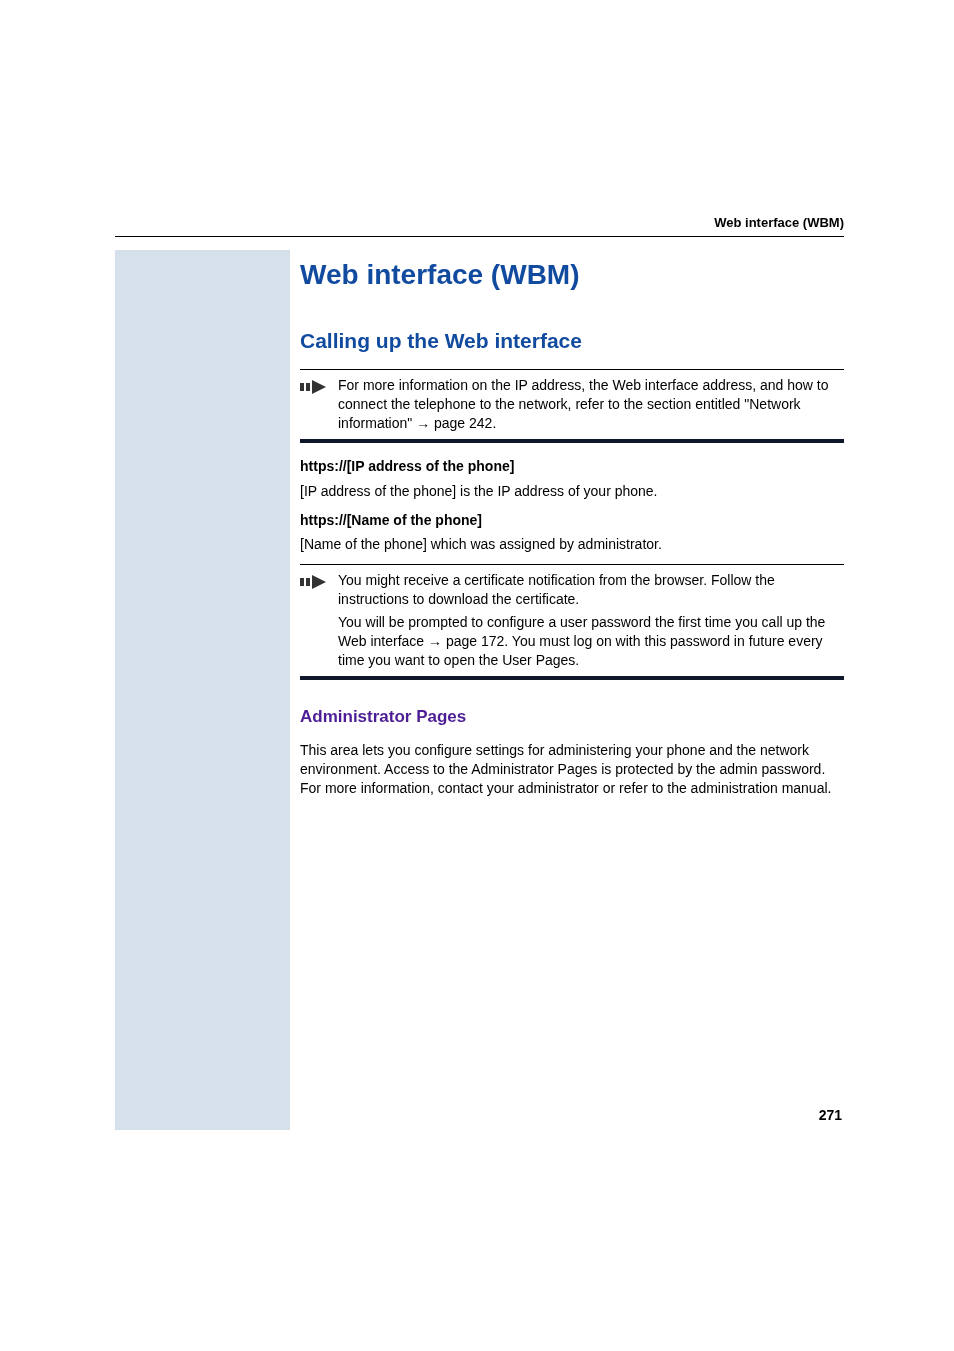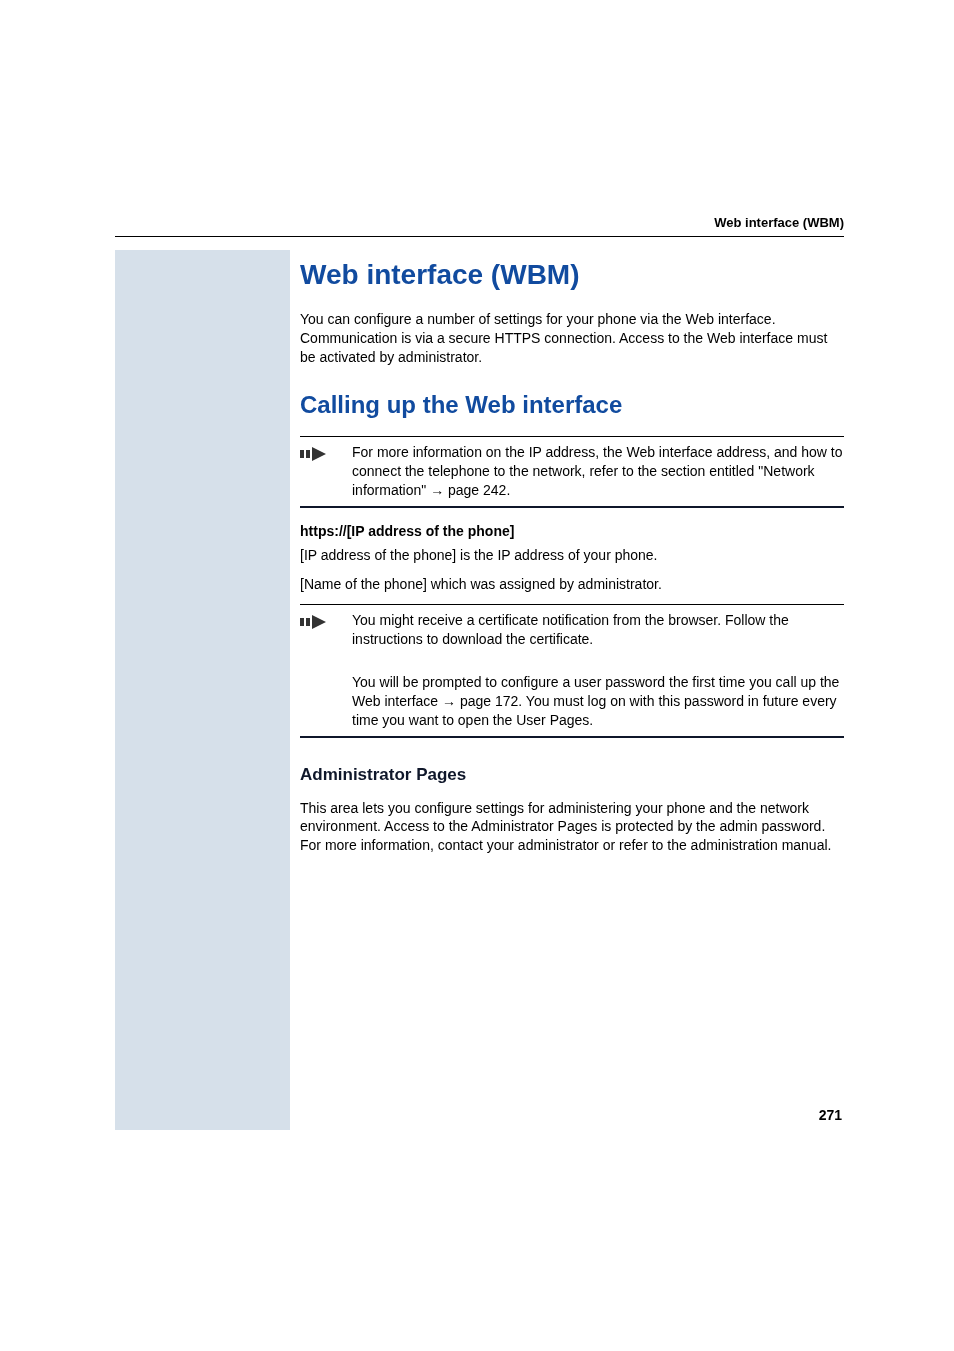--- a/index.html
+++ b/index.html
@@ -48,45 +48,45 @@
       line-height: 1.35;
     }
     h1 {
       color: #114b9f;
       font-size: 28px;
       font-weight: bold;
       margin-bottom: 16px;
     }
     h2 {
       color: #114b9f;
-      font-size: 24px;
+      font-size: 21px;
       font-weight: bold;
-      margin-top: 23px;
+      margin-top: 33px;
       margin-bottom: 14px;
     }
     h3 {
-      color: #0f172a;
+      color: #4c1d95;
       font-size: 17px;
       font-weight: bold;
       margin-top: 26px;
       margin-bottom: 12px;
     }
     p { margin-bottom: 10px; }
     .bold { font-weight: bold; margin-top: 8px; margin-bottom: 6px; }
     .note-block {
       border-top: 1px solid #000;
-      border-bottom: 2px solid #0f172a;
+      border-bottom: 4px solid #0f172a;
       padding: 6px 0;
       margin: 10px 0 14px 0;
       display: flex;
       align-items: flex-start;
-      gap: 24px;
+      gap: 10px;
     }
     .note-block .note-content { flex: 1; }
-    .note-block p { margin-bottom: 24px; }
+    .note-block p { margin-bottom: 4px; }
     .note-block p:last-child { margin-bottom: 0; }
     .note-icon {
       flex: 0 0 28px;
       margin-top: 2px;
     }
     .arrow { font-family: Arial, sans-serif; }
     .page-num {
       position: absolute;
       bottom: 228px;
       right: 112px;
@@ -100,41 +100,41 @@
 <div class="page">
 
   <div class="header">Web interface (WBM)</div>
   <div class="rule-top"></div>
   <div class="sidebar"></div>
 
   <div class="content">
 
     <h1>Web interface (WBM)</h1>
 
-    <p>You can configure a number of settings for your phone via the Web interface. Communication is via a secure HTTPS connection. Access to the Web interface must be activated by administrator.</p>
 
     <h2>Calling up the Web interface</h2>
 
     <div class="note-block">
       <div class="note-icon">
         <svg width="28" height="18" viewBox="0 0 28 18">
           <rect x="0" y="5" width="4" height="8" fill="#333"></rect>
           <rect x="6" y="5" width="4" height="8" fill="#333"></rect>
           <polygon points="12,2 26,9 12,16" fill="#333"></polygon>
         </svg>
       </div>
       <div class="note-content">
         <p>
           <span>For more information on the IP address, the Web interface address, and how to connect the telephone to the network, refer to the section entitled "Network information" </span><span class="arrow">→</span><span> page 242.</span>
         </p>
       </div>
     </div>
 
     <p class="bold">https://[IP address of the phone]</p>
     <p>[IP address of the phone] is the IP address of your phone.</p>
+    <p class="bold">https://[Name of the phone]</p>
     <p>[Name of the phone] which was assigned by administrator.</p>
 
     <div class="note-block">
       <div class="note-icon">
         <svg width="28" height="18" viewBox="0 0 28 18">
           <rect x="0" y="5" width="4" height="8" fill="#333"></rect>
           <rect x="6" y="5" width="4" height="8" fill="#333"></rect>
           <polygon points="12,2 26,9 12,16" fill="#333"></polygon>
         </svg>
       </div>

